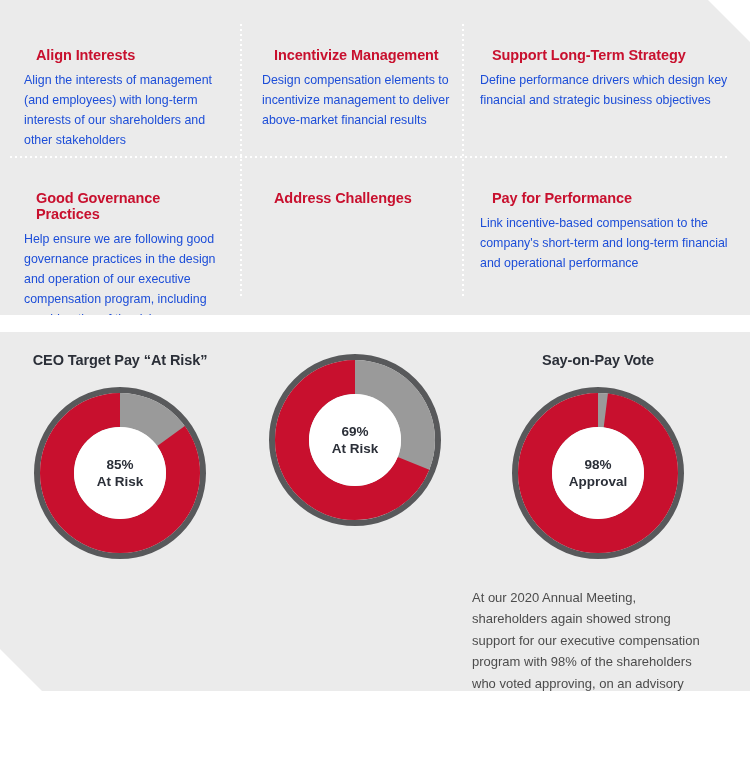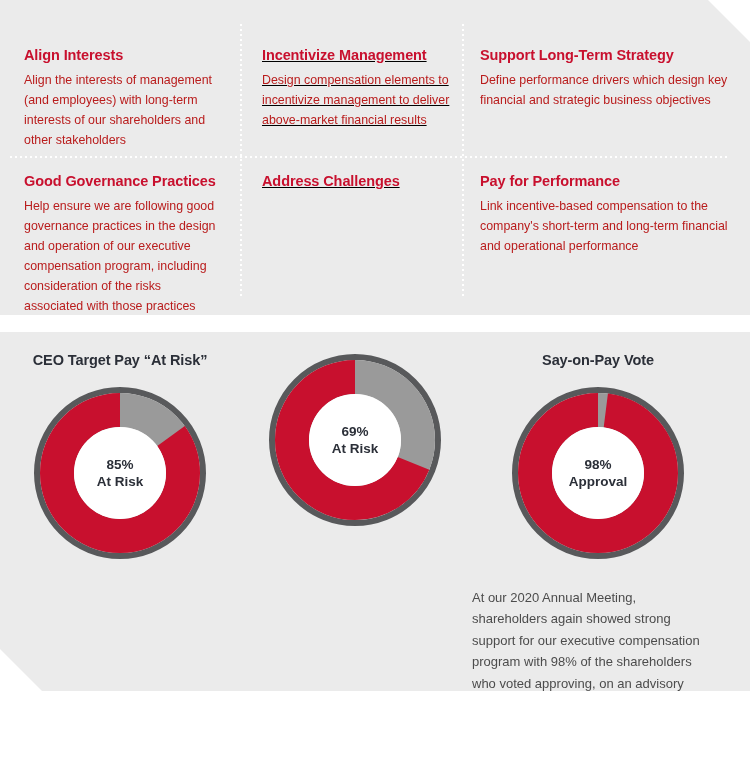--- a/index.html
+++ b/index.html
@@ -27,35 +27,35 @@
   }
 
   
   .grid{position:absolute;inset:0;}
   .cell{position:absolute;box-sizing:border-box;}
   .cell .c-title{
     color:#c8102e;
     font-size:14.5px;
     font-weight:bold;
     letter-spacing:-0.1px;
-    margin:0 0 6px 0;
+    margin:0 0 6px 12px;
     line-height:1.1;
   }
   .cell .c-body{
-    color:#b91c1c;
+    color:#1d4ed8;
     font-size:12.4px;
     line-height:1.62;
     margin:0;
   }
 
   .col1{left:24px;width:196px;}
-  .col2{left:262px;width:196px;text-decoration:underline;}
+  .col2{left:262px;width:196px;}
   .col3{left:480px;width:250px;}
   .row1{top:48px;}
-  .row2{top:174px;}
+  .row2{top:191px;}
 
   
   .sep{position:absolute;background-repeat:repeat;}
   .sep-v{
     width:2px;
     background-image:linear-gradient(to bottom,#ffffff 0 2px, transparent 2px 5px);
     background-size:2px 5px;
   }
   .sep-h{
     height:2px;

